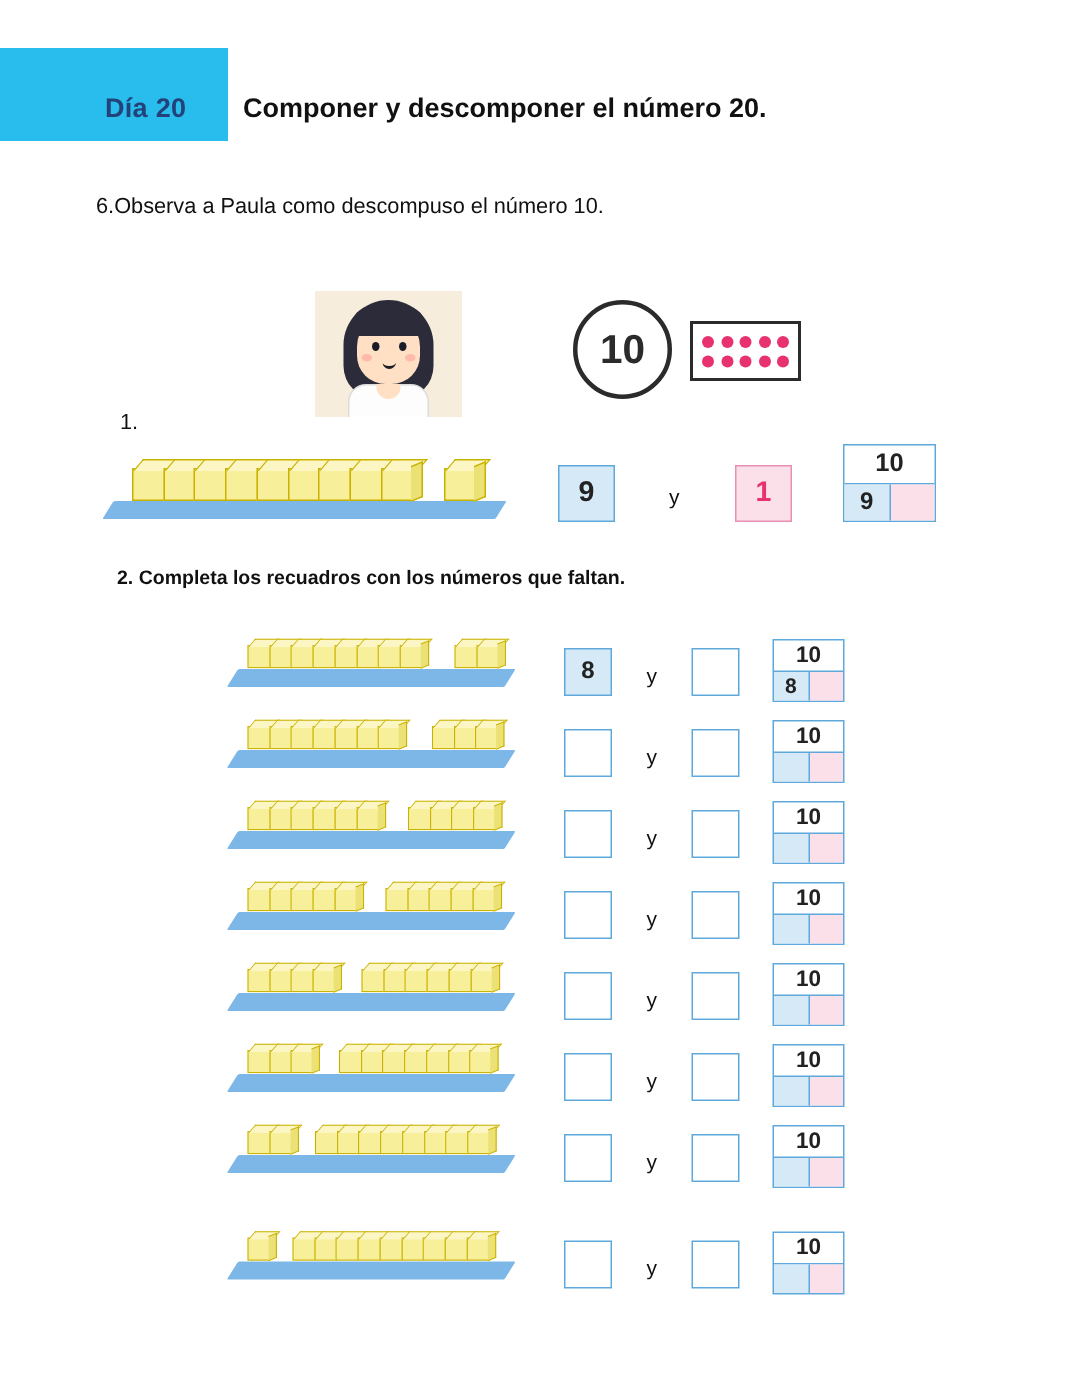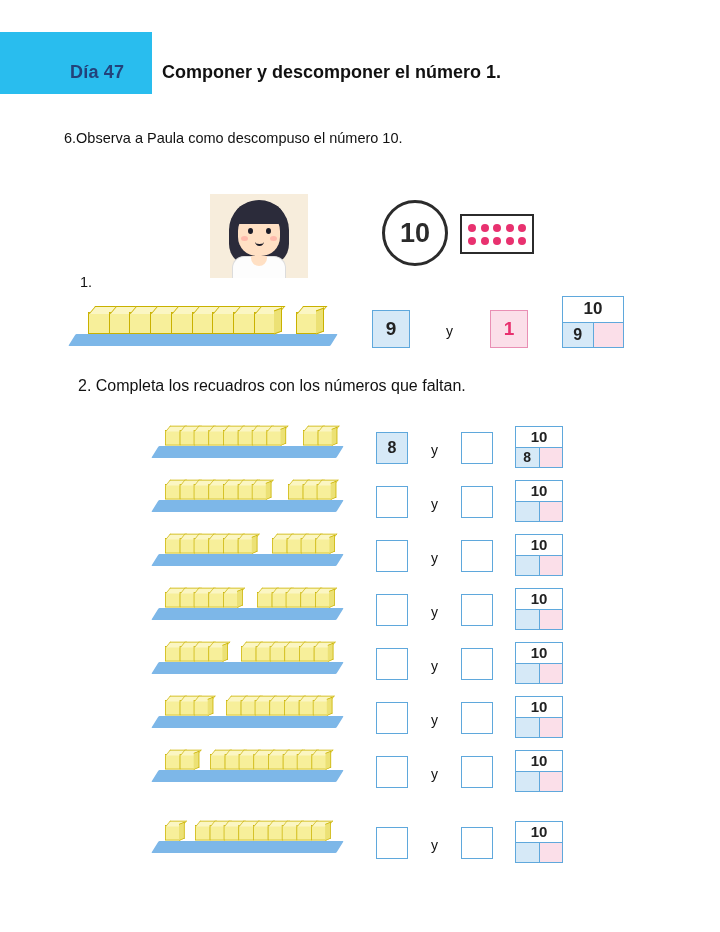--- a/index.html
+++ b/index.html
@@ -27,21 +27,21 @@
     position: absolute; left: 162px; top: 62px;
     font-size: 18px; font-weight: bold; color: #111;
   }
   
   .instr1 {
     position: absolute; left: 64px; top: 130px;
     font-size: 14.5px; color: #111;
   }
   .instr2 {
     position: absolute; left: 78px; top: 377px;
-    font-size: 16px; color: #111;
+    font-size: 13px; color: #111; font-weight: bold;
   }
   .item-num {
     position: absolute; left: 80px; top: 274px;
     font-size: 14.5px; color: #111;
   }
   
   .paula {
     position: absolute; left: 210px; top: 194px;
     width: 98px; height: 84px;
     background: #f7eddc;
@@ -169,22 +169,22 @@
   .resultbox.small { width: 48px; height: 42px; }
   .resultbox.small .top { font-size: 15px; }
   .resultbox.small .bottom .half { font-size: 14px; }
   .resultbox.big { width: 62px; height: 52px; }
   .numbox.small { width: 32px; height: 32px; font-size: 16px; }
 </style>
 </head>
 <body>
 
 <div class="header-band"></div>
-<div class="day-label">Día 47</div>
-<div class="title">Componer y descomponer el número 1.</div>
+<div class="day-label">Día 20</div>
+<div class="title">Componer y descomponer el número 20.</div>
 
 <div class="instr1">6.Observa a Paula como descompuso el número 10.</div>
 
 <div class="paula">
   <div class="hair-back"></div>
   <div class="face"></div>
   <div class="fringe"></div>
   <div class="eye l"></div>
   <div class="eye r"></div>
   <div class="cheek l"></div>

